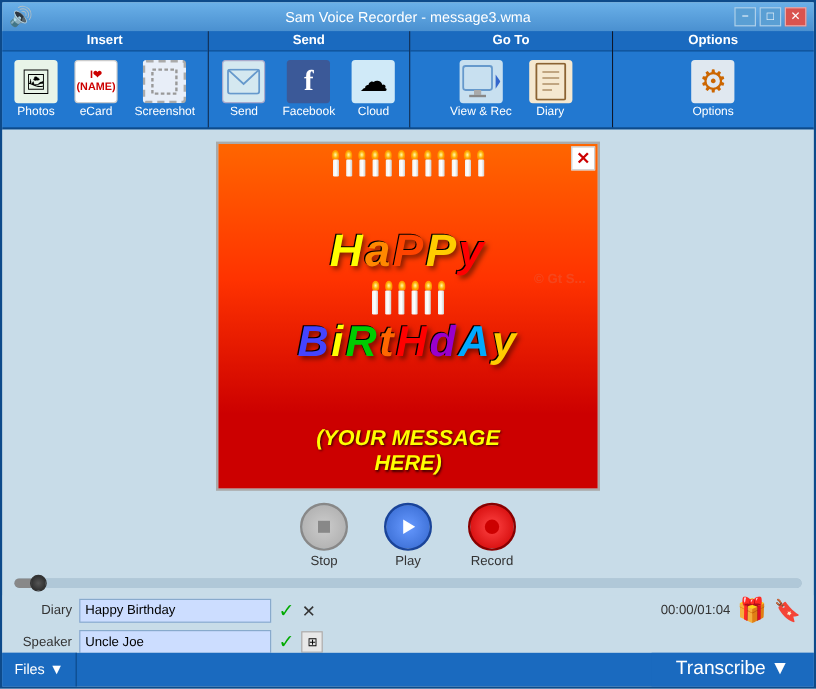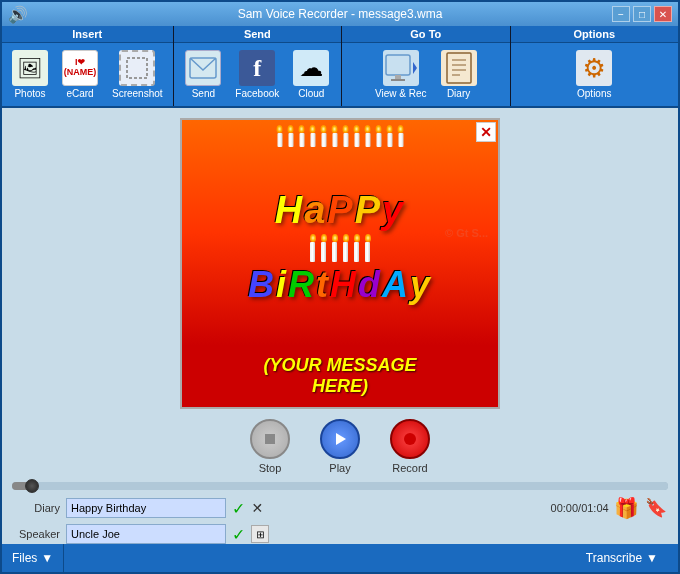--- a/index.html
+++ b/index.html
@@ -316,21 +316,21 @@
       border-right: 1px solid #0d4a8a;
       gap: 4px;
     }
     .bottom-transcribe {
       display: flex;
       align-items: center;
       background: #1a6abf;
       padding: 0 20px;
       height: 100%;
       color: white;
-      font-size: 12px;
+      font-size: 16px;
       cursor: pointer;
       margin-left: auto;
       gap: 4px;
     }
 
     
     .app-wrapper {
       width: 680px;
       height: 574px;
       display: flex;

